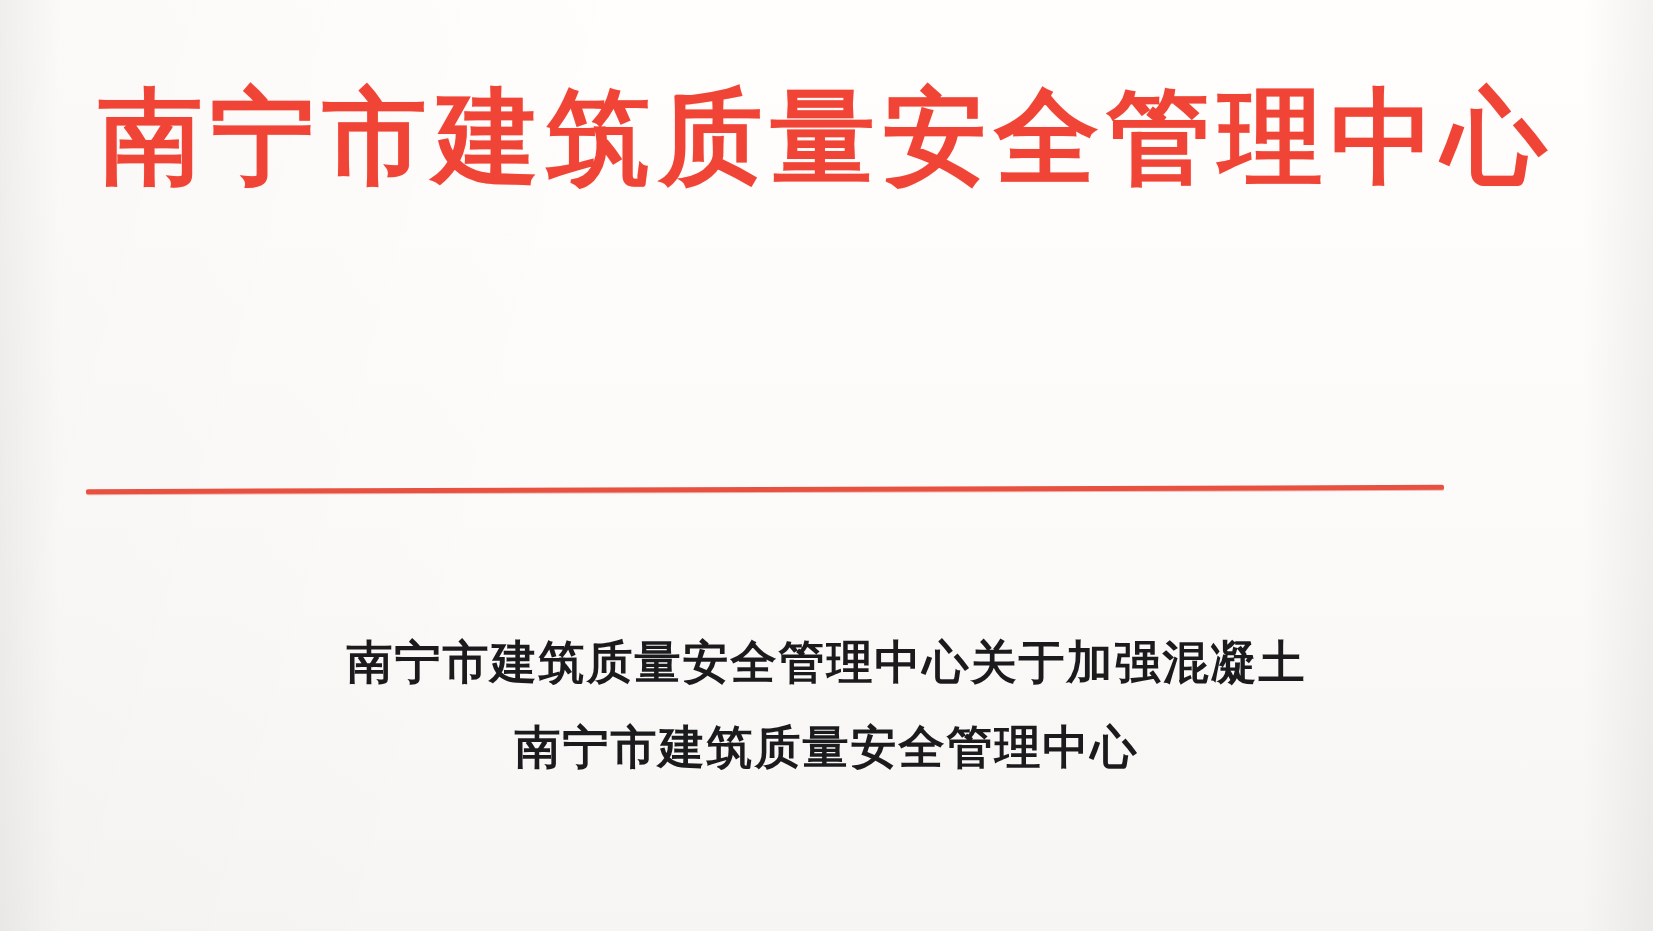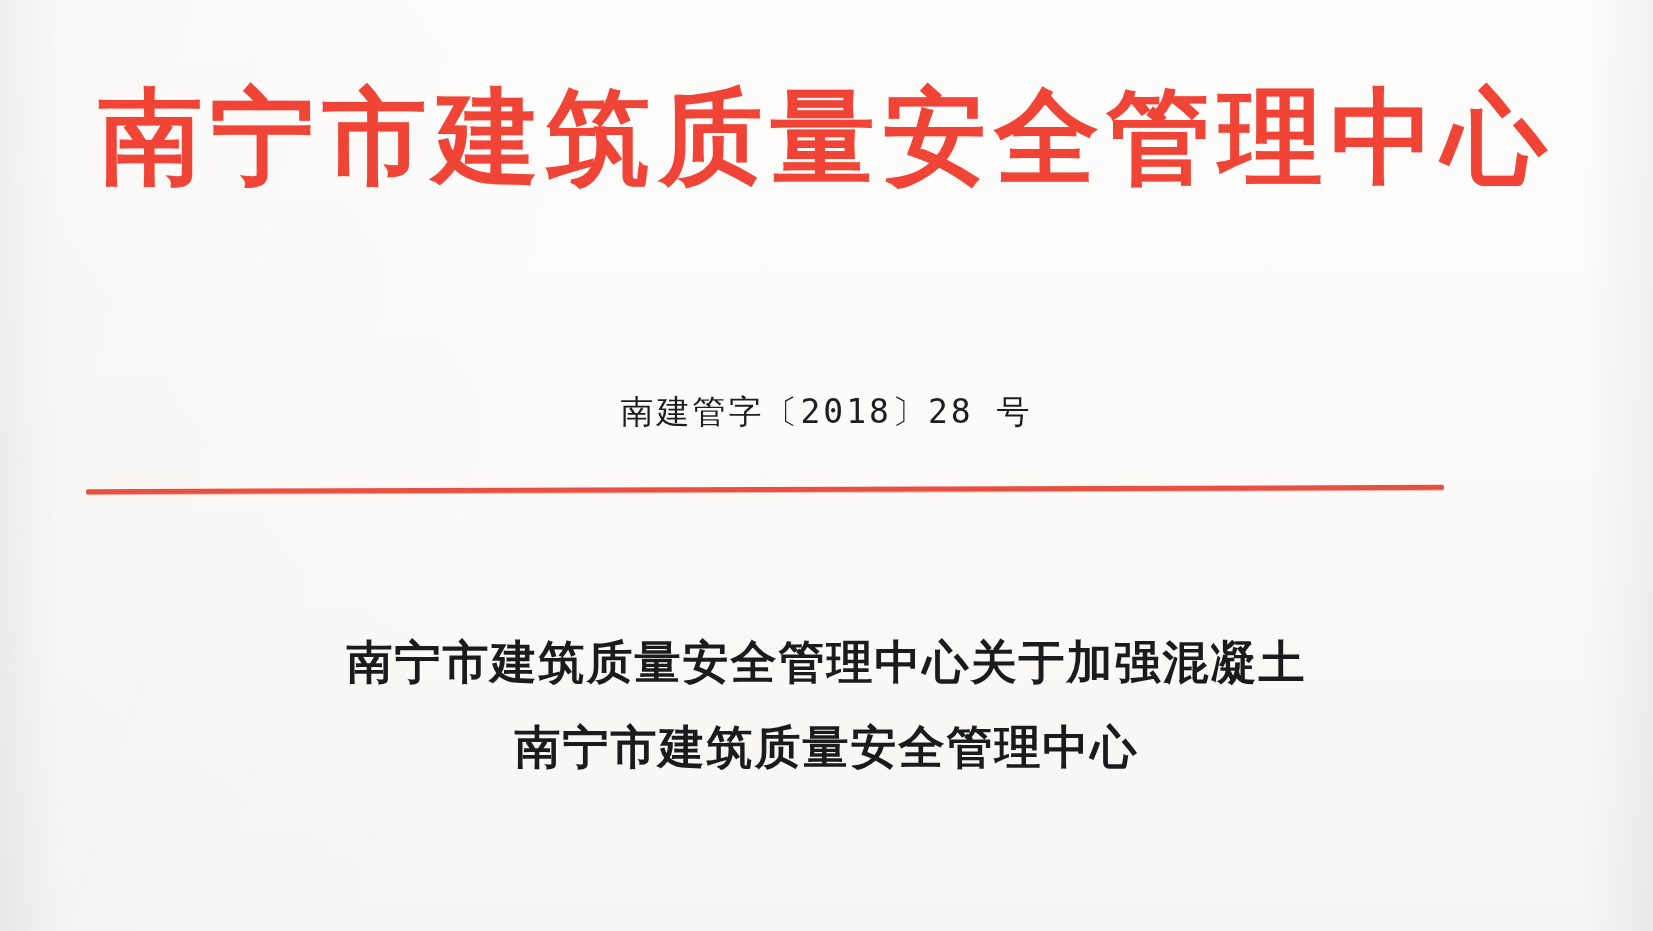--- a/index.html
+++ b/index.html
@@ -100,21 +100,20 @@
     white-space: nowrap;
   }
 </style>
 </head>
 <body>
 
 <div class="page">
 
   <div class="masthead">南宁市建筑质量安全管理中心</div>
 
-  <div class="doc-number">南建管字〔2018〕28 号</div>
 
   <div class="red-rule"></div>
 
   <div class="title-block">
     <span class="title-line">南宁市建筑质量安全管理中心关于加强混凝土</span>
     <span class="title-line">南宁市建筑质量安全管理中心</span>
   </div>
 
 </div>
 

